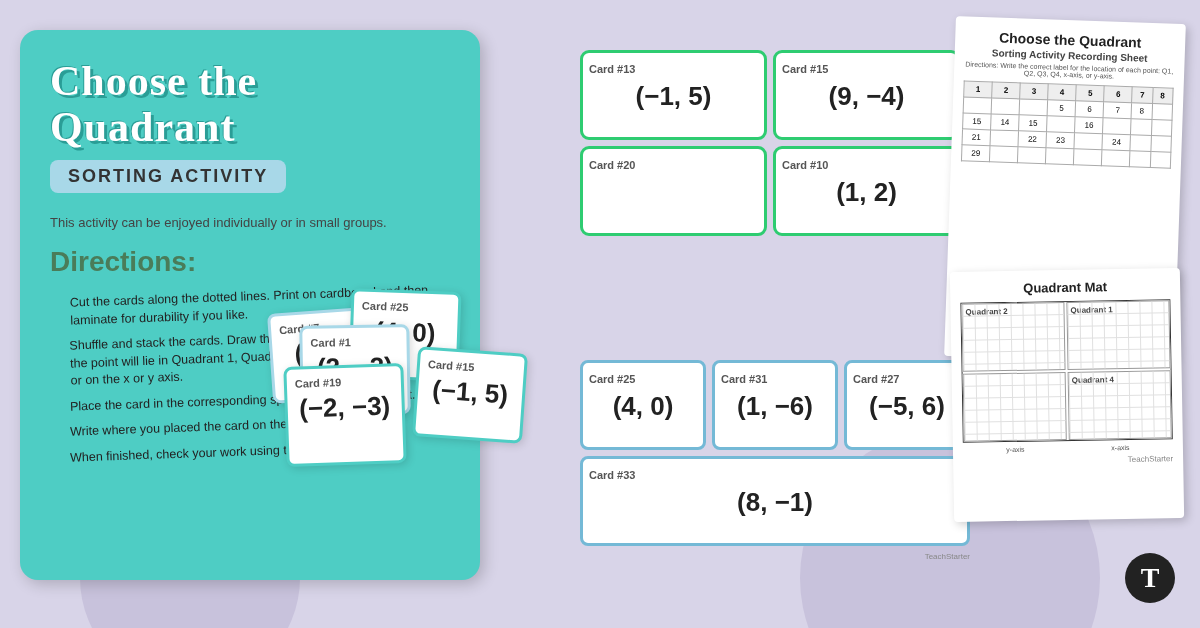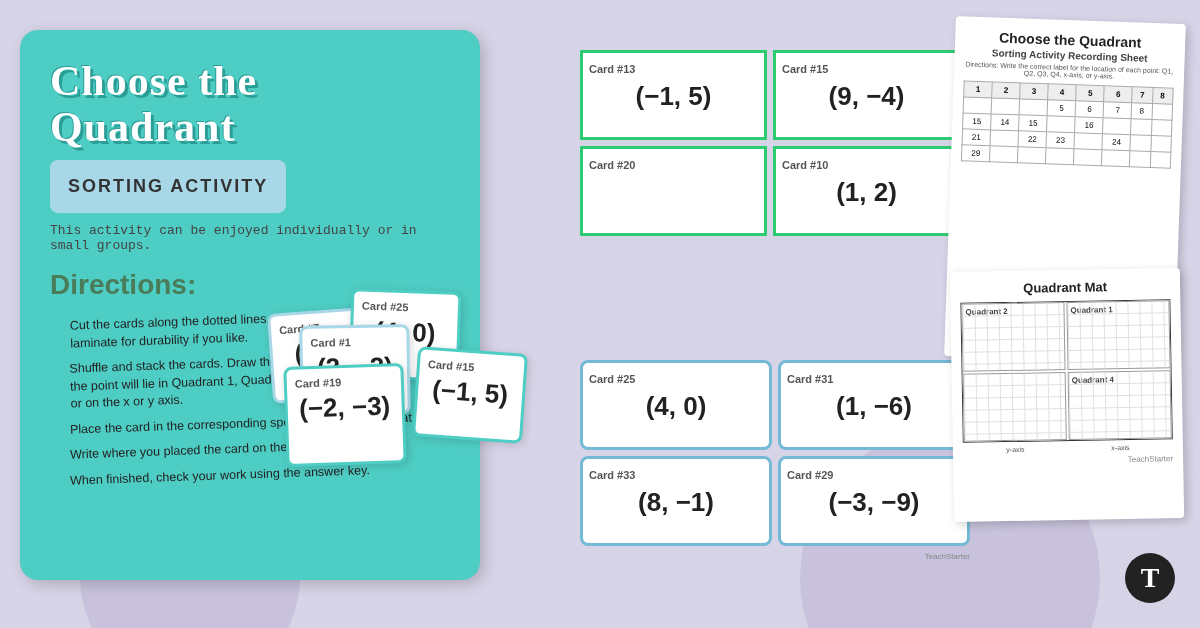--- a/index.html
+++ b/index.html
@@ -52,37 +52,36 @@
       color: white;
       text-shadow: 3px 3px 0 #2a9d96, -1px -1px 0 #2a9d96;
       line-height: 1.1;
       margin-bottom: 10px;
       letter-spacing: 1px;
     }
 
     .sorting-badge {
       background: #a8d8e8;
       border-radius: 8px;
-      padding: 16px 18px;
+      padding: 6px 18px;
       display: inline-block;
       margin-bottom: 6px;
     }
     .sorting-badge-text {
       font-size: 18px;
       font-weight: 900;
       color: #333;
       letter-spacing: 2px;
     }
 
     .subtitle {
       font-size: 13px;
       color: #444;
       margin-bottom: 16px;
-      margin-top: 4px;
-      font-family: Liberation Mono, monospace;
+      margin-top: 16px;
     }
 
     .directions-title {
       font-size: 28px;
       font-weight: 900;
       color: #4a7c59;
       margin-bottom: 10px;
     }
 
     .directions-list {
@@ -195,21 +194,21 @@
     .green-card-row {
       display: flex;
       gap: 6px;
       margin-bottom: 6px;
     }
 
     .green-card {
       flex: 1;
       background: white;
       border: 3px solid #2ecc71;
-      border-radius: 0;
+      border-radius: 9px;
       padding: 10px 6px;
       text-align: left;
       min-height: 90px;
       display: flex;
       flex-direction: column;
       align-items: center;
     }
 
     .green-card-label {
       font-size: 11px;
@@ -487,29 +486,29 @@
 <div class="blue-cards-area">
   <div class="blue-card-row">
     <div class="blue-card">
       <span class="blue-card-label">Card #25</span>
       <span class="blue-card-value">(4, 0)</span>
     </div>
     <div class="blue-card">
       <span class="blue-card-label">Card #31</span>
       <span class="blue-card-value">(1, −6)</span>
     </div>
+    <div class="blue-card">
+      <span class="blue-card-label">Card #27</span>
+      <span class="blue-card-value">(−5, 6)</span>
+    </div>
   </div>
   <div class="blue-card-row">
     <div class="blue-card">
       <span class="blue-card-label">Card #33</span>
       <span class="blue-card-value">(8, −1)</span>
-    </div>
-    <div class="blue-card">
-      <span class="blue-card-label">Card #29</span>
-      <span class="blue-card-value">(−3, −9)</span>
     </div>
   </div>
   <div class="teach-label">TeachStarter</div>
 </div>
 
 <div class="recording-sheet">
   <div class="rs-title">Choose the Quadrant</div>
   <div class="rs-subtitle">Sorting Activity Recording Sheet</div>
   <div class="rs-directions">Directions: Write the correct label for the location of each point: Q1, Q2, Q3, Q4, x-axis, or y-axis.</div>
   <table class="rs-table">

